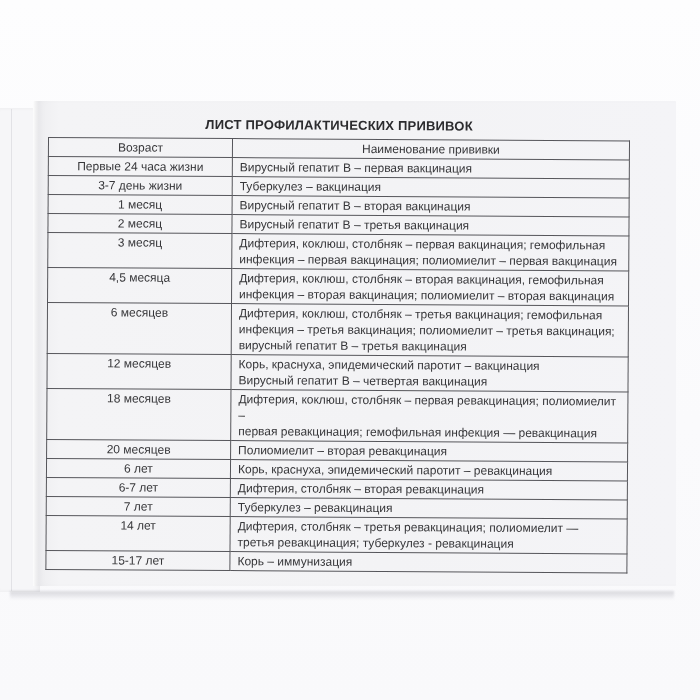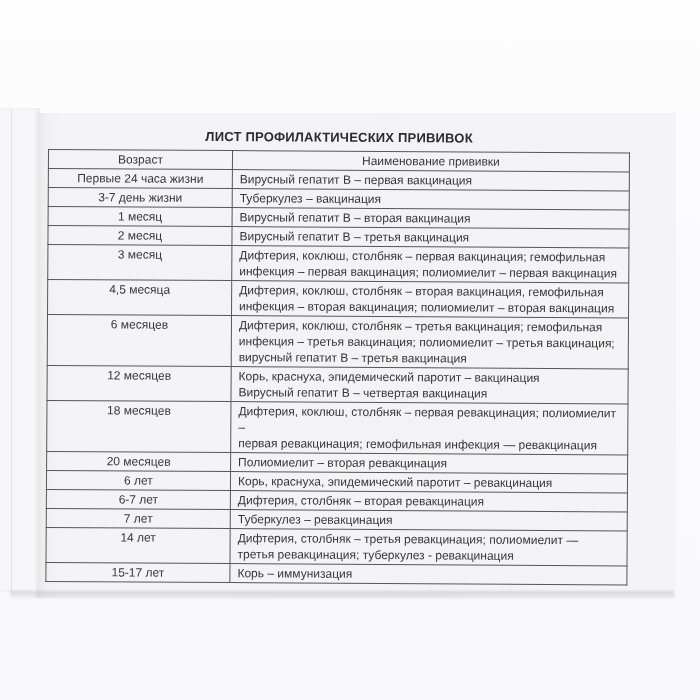--- a/index.html
+++ b/index.html
@@ -24,21 +24,21 @@
   }
   .stack-line {
     position: absolute;
     left: 11px; top: 109px;
     width: 1px; height: 482px;
     background: rgba(140,140,152,0.18);
   }
   
   .page {
     position: absolute;
-    left: 33px; top: 113px;
+    left: 33px; top: 101px;
     width: 643px; height: 485px;
     background: linear-gradient(90deg, #ececef 0px, #f4f4f6 26px, #f3f3f5 55%, #f4f4f7 100%);
     border-radius: 1px;
     box-shadow: inset 10px 0 12px -8px rgba(0,0,0,0.10);
   }
   .fold-highlight {
     position: absolute;
     left: 0; top: 0;
     width: 6px; height: 100%;
     background: linear-gradient(90deg, rgba(255,255,255,0.95), rgba(255,255,255,0));

